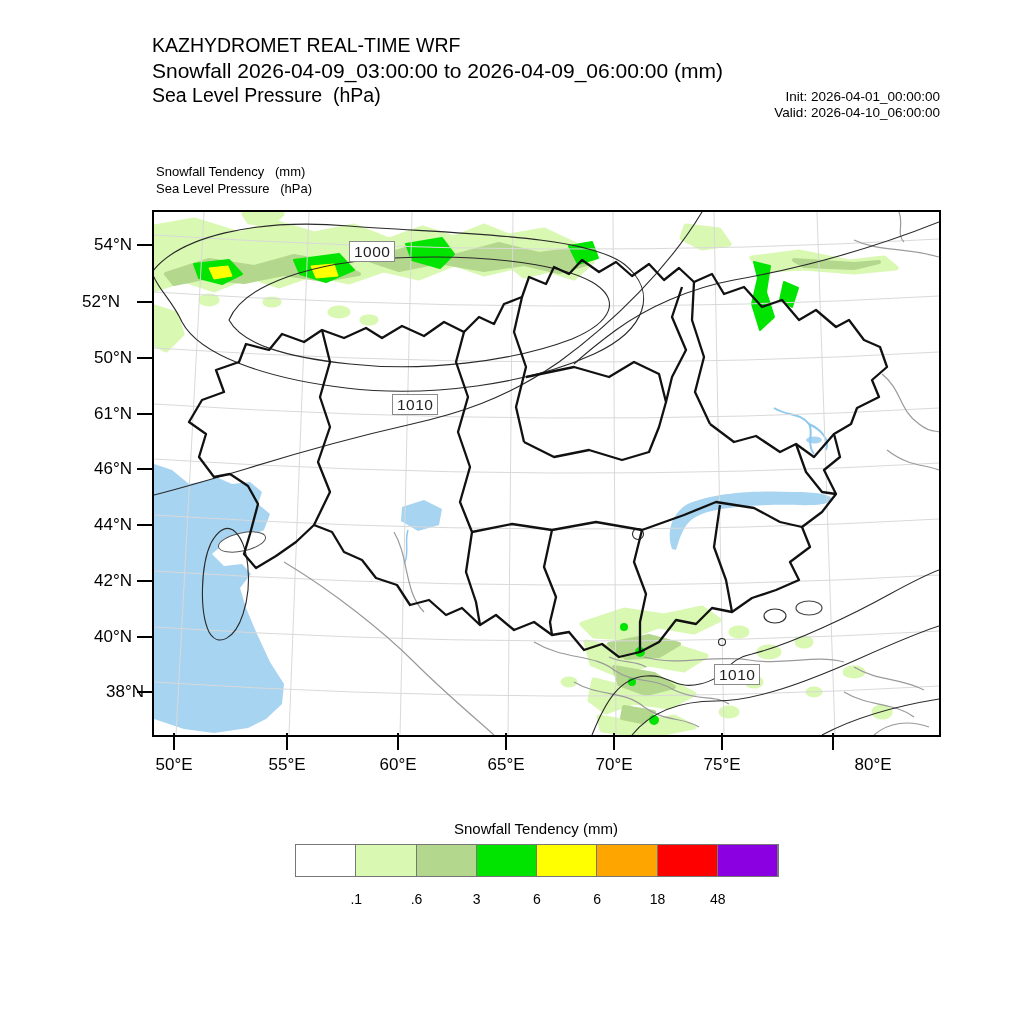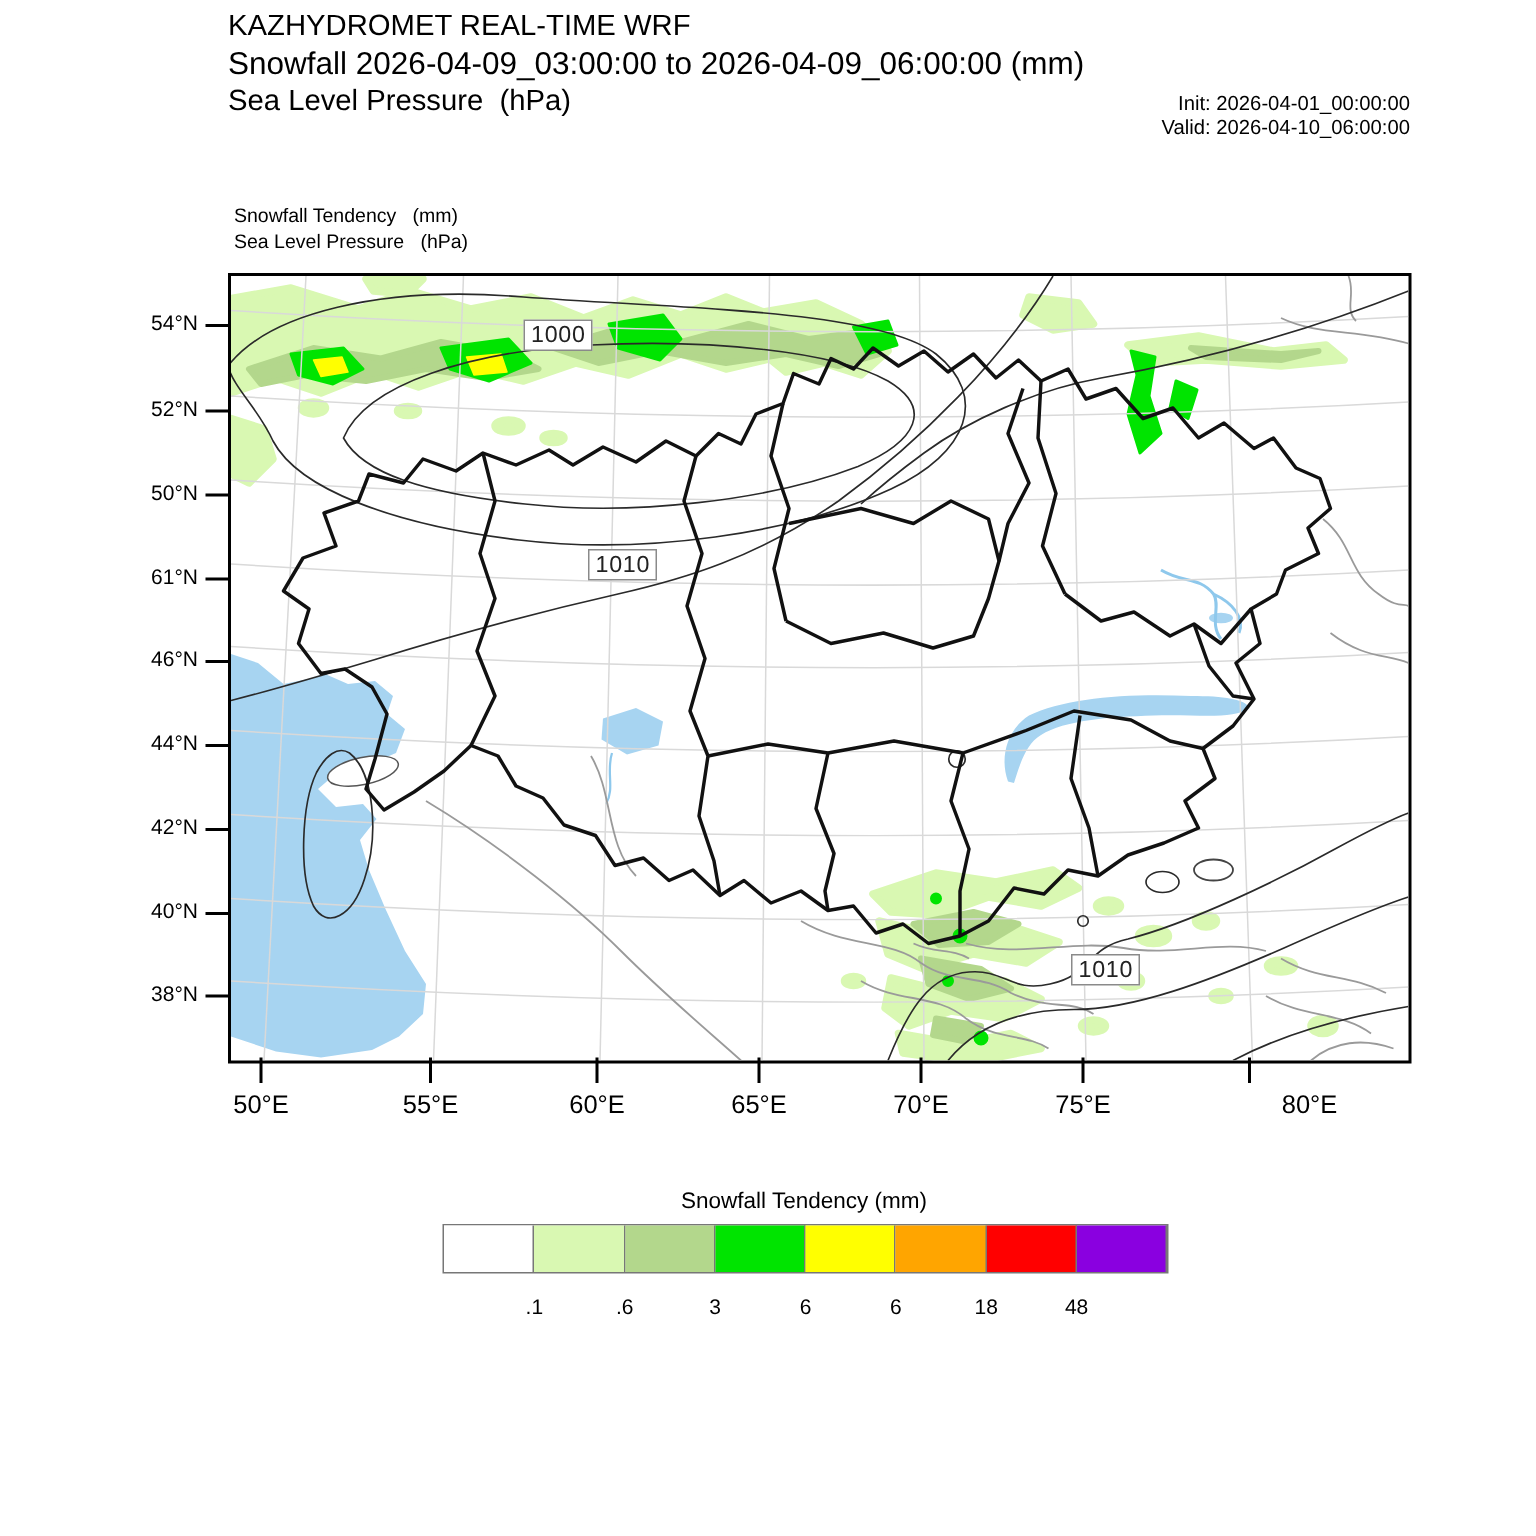--- a/index.html
+++ b/index.html
@@ -1,34 +1,34 @@
 <!DOCTYPE html>
 <html><head>
 <meta charset="utf-8">
 <style>
   html,body{margin:0;padding:0;background:#fff;}
   body{width:1024px;height:1024px;position:relative;font-family:"Liberation Sans","DejaVu Sans",sans-serif;color:#000;}
-  .abs{position:absolute;}
+  .abs{position:absolute;margin-top:28px;}
   .pre{white-space:pre;}
   
   #hdr-title{left:152px;top:6px;font-size:19.5px;}
   #hdr-period{left:152px;top:31px;font-size:21px;}
   #hdr-pressure{left:152px;top:56px;font-size:19.5px;}
   #init-valid{right:84px;top:61px;font-size:13.5px;line-height:16px;text-align:right;}
   
   #legend1{left:156px;top:136px;font-size:13px;}
   #legend2{left:156px;top:153px;font-size:13px;}
   
   #map{left:152px;top:182px;width:785px;height:523px;border:2px solid #000;background:#fff;overflow:hidden;}
   #map svg{display:block;}
   .city{position:absolute;pointer-events:none;}
   .plabel{position:absolute;background:#fff;border:1px solid #8a8a8a;font-size:15.5px;line-height:19px;padding:0 4px;letter-spacing:0.5px;color:#222;}
   
   .ytick{position:absolute;width:15px;height:2px;background:#000;}
-  .ytick-label{position:absolute;width:62px;text-align:right;font-size:14px;}
+  .ytick-label{position:absolute;width:62px;text-align:right;font-size:17px;}
   .xtick{position:absolute;width:2px;height:17px;background:#000;}
   .xtick-label{position:absolute;width:60px;text-align:center;font-size:17px;}
   
   #cbar-title{left:386px;top:792px;width:300px;text-align:center;font-size:15px;}
   #cbar{left:295px;top:816px;width:482px;height:31px;border:1px solid #777;display:flex;}
   .cbar-cell{height:100%;border-right:1px solid #777;box-sizing:border-box;}
   .cbar-cell:last-child{border-right:none;}
   .cbar-label{position:absolute;width:40px;text-align:center;font-size:14px;top:46px;}
 </style>
 </head>
@@ -214,35 +214,35 @@
     <div class="cbar-label" style="left: 160.75px;">3</div>
     <div class="cbar-label" style="left: 221px;">6</div>
     <div class="cbar-label" style="left: 281.25px;">6</div>
     <div class="cbar-label" style="left: 341.5px;">18</div>
     <div class="cbar-label" style="left: 401.75px;">48</div>
   </div>
 
 <div class="abs ytick" style="left: 137px; top: 216px;"></div>
 <div class="abs ytick-label" style="left: 70px; top: 207px;">54°N</div>
 <div class="abs ytick" style="left: 137px; top: 273px;"></div>
-<div class="abs ytick-label" style="left: 70px; top: 264px;">52°N</div>
+<div class="abs ytick-label" style="left: 70px; top: 264px; text-align: center;">52°N</div>
 <div class="abs ytick" style="left: 137px; top: 329px;"></div>
 <div class="abs ytick-label" style="left: 70px; top: 320px;">50°N</div>
 <div class="abs ytick" style="left: 137px; top: 385px;"></div>
 <div class="abs ytick-label" style="left: 70px; top: 376px;">61°N</div>
 <div class="abs ytick" style="left: 137px; top: 440px;"></div>
 <div class="abs ytick-label" style="left: 70px; top: 431px;">46°N</div>
 <div class="abs ytick" style="left: 137px; top: 496px;"></div>
 <div class="abs ytick-label" style="left: 70px; top: 487px;">44°N</div>
 <div class="abs ytick" style="left: 137px; top: 552px;"></div>
 <div class="abs ytick-label" style="left: 70px; top: 543px;">42°N</div>
 <div class="abs ytick" style="left: 137px; top: 608px;"></div>
 <div class="abs ytick-label" style="left: 70px; top: 599px;">40°N</div>
 <div class="abs ytick" style="left: 137px; top: 663px;"></div>
-<div class="abs ytick-label" style="left: 70px; top: 654px;">38°N</div>
+<div class="abs ytick-label" style="left: 82px; top: 654px;">38°N</div>
 <div class="abs xtick" style="left: 173px; top: 705px;"></div>
 <div class="abs xtick-label" style="left: 144px; top: 727px;">50°E</div>
 <div class="abs xtick" style="left: 286px; top: 705px;"></div>
 <div class="abs xtick-label" style="left: 257px; top: 727px;">55°E</div>
 <div class="abs xtick" style="left: 397px; top: 705px;"></div>
 <div class="abs xtick-label" style="left: 368px; top: 727px;">60°E</div>
 <div class="abs xtick" style="left: 505px; top: 705px;"></div>
 <div class="abs xtick-label" style="left: 476px; top: 727px;">65°E</div>
 <div class="abs xtick" style="left: 613px; top: 705px;"></div>
 <div class="abs xtick-label" style="left: 584px; top: 727px;">70°E</div>

